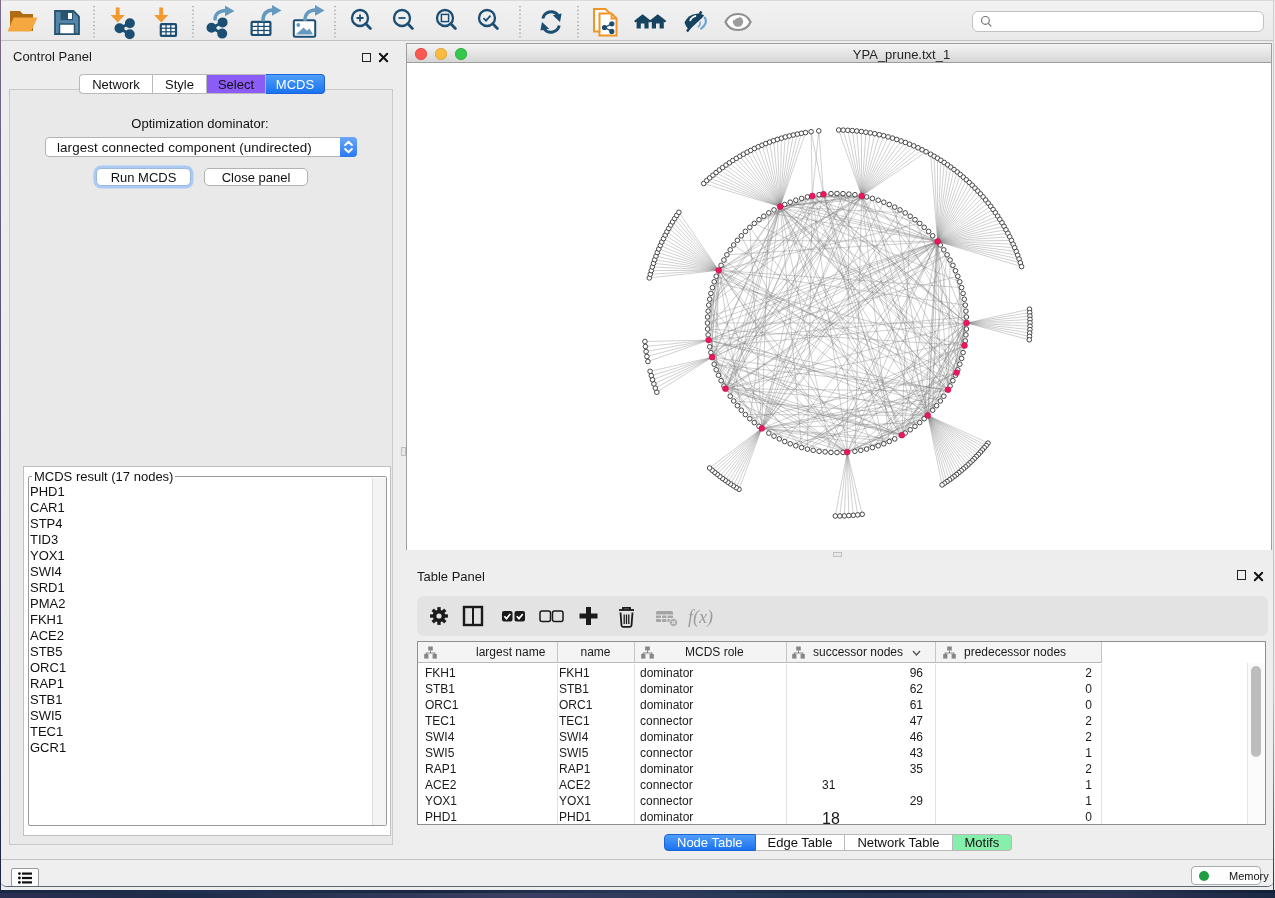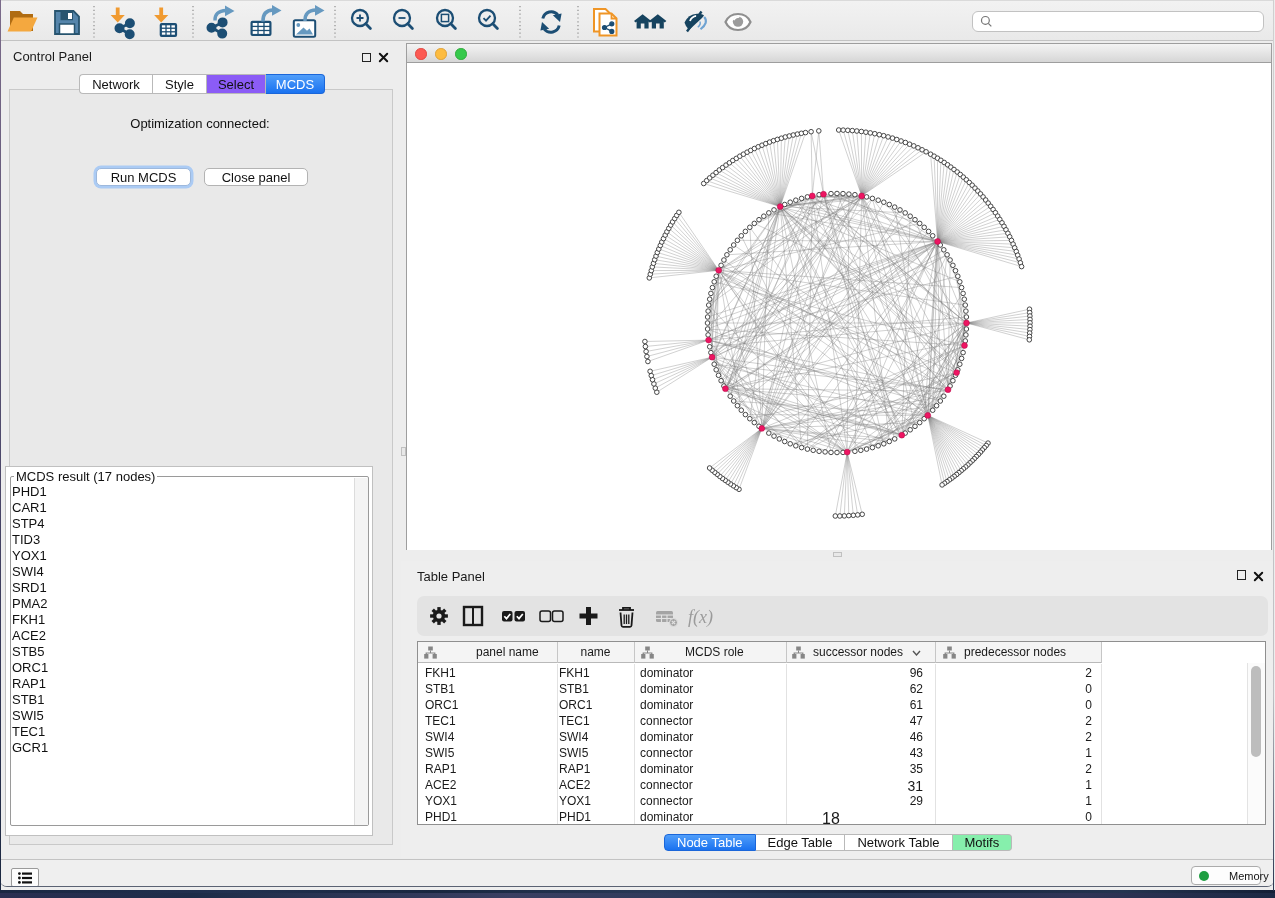--- a/index.html
+++ b/index.html
@@ -149,43 +149,53 @@
 
   <div class="abs" style="left:9px; top:47px; width:384px; height:756px; background:#e9e9e9; border:1px solid #c9c9c9;"></div>
 
   <div class="abs" style="left:79px; top:32px; height:20px; display:flex; font-size:13px;">
     <div style="width:73px; background:#fff; border:1px solid #b9b9b9; border-right:none; border-radius:4px 0 0 4px; text-align:center; line-height:19px; color:#111;">Network</div>
     <div style="width:54px; background:#fff; border:1px solid #b9b9b9; border-right:none; text-align:center; line-height:19px; color:#111;">Style</div>
     <div style="width:60px; background:#8b5cf6; border:1px solid #b9b9b9; text-align:center; line-height:19px; color:#111;">Select</div>
     <div style="width:59px; background:linear-gradient(#509efa,#1a72f0); border:1px solid #1a66d9; border-left:none; border-radius:0 4px 4px 0; text-align:center; line-height:19px; color:#fff;">MCDS</div>
   </div>
 
-  <div class="abs" style="left:0; top:74px; width:400px; text-align:center; font-size:13px; color:#111;">Optimization connected:</div>
-
+  <div class="abs" style="left:0; top:74px; width:400px; text-align:center; font-size:13px; color:#111;">Optimization dominator:</div>
+
+  <div class="abs" style="left:45px; top:95px; width:312px; height:20px; background:#fff; border:1px solid #b3b3b3; border-radius:4px;">
+    <div style="position:absolute; left:11px; top:2px; font-size:13.4px; letter-spacing:0.1px; color:#111;">largest connected component (undirected)</div>
+    <div style="position:absolute; right:-1px; top:-1px; width:17px; height:20px; background:linear-gradient(#6aa7f9,#2a79f2); border-radius:0 4px 4px 0;">
+      <svg width="11" height="16" viewBox="0 0 11 16" style="position:absolute;left:3px;top:2px">
+            <path d="M2.1 6 L5.5 2.7 L8.9 6" fill="none" stroke="#fff" stroke-width="1.9" stroke-linecap="round" stroke-linejoin="round"></path>
+            <path d="M2.1 10 L5.5 13.3 L8.9 10" fill="none" stroke="#fff" stroke-width="1.9" stroke-linecap="round" stroke-linejoin="round"></path>
+          </svg>
+    </div>
+  </div>
 
   <div class="abs" style="left:96px; top:126px; width:95px; height:18px; background:#fff; border:1px solid #9db8dc; border-radius:5px; box-shadow:0 0 0 2.5px #abcbf4; text-align:center; font-size:13px; line-height:17px; color:#111;">Run MCDS</div>
   <div class="abs" style="left:204px; top:126px; width:104px; height:18px; background:#fff; border:1px solid #b3b3b3; border-radius:5px; text-align:center; font-size:13px; line-height:17px; color:#111;">Close panel</div>
 
-  <div class="abs" style="left:5px; top:424px; width:368px; height:370px; background:#fff; border:1px solid #c0c0c0;">
+  <div class="abs" style="left:23px; top:424px; width:368px; height:370px; background:#fff; border:1px solid #c0c0c0;">
 
     <div style="position:absolute; left:4px; top:9px; width:359px; height:350px; border:1px solid #9a9a9a; border-radius:2px;"></div>
     <div style="position:absolute; left:8px; top:2px; background:#fff; padding:0 2px; font-size:13px; color:#111;">MCDS result (17 nodes)</div>
 
     <div style="position:absolute; left:348px; top:11px; width:14px; height:347px; background:#f4f4f4; border-left:1px solid #dcdcdc;"></div>
     <div id="mcdslist" style="position:absolute; left:6px; top:17px; font-size:13px; color:#111; line-height:16px;">PHD1<br>CAR1<br>STP4<br>TID3<br>YOX1<br>SWI4<br>SRD1<br>PMA2<br>FKH1<br>ACE2<br>STB5<br>ORC1<br>RAP1<br>STB1<br>SWI5<br>TEC1<br>GCR1</div>
   </div>
 </div>
 
 <div class="abs" style="left:401px; top:447px; width:5px; height:9px; border:1px solid #c0c0c0; background:#e8e8e8;"></div>
 
 <div class="abs" style="left:406px; top:43px; width:866px; height:507px; border:1px solid #9e9e9e; background:#fff;">
   <div style="position:absolute; left:0; top:0; width:864px; height:19px; background:linear-gradient(#f4f4f4,#d6d6d6); border-bottom:1px solid #9e9e9e;">
     <div style="position:absolute; left:8px; top:4px; width:11.5px; height:11.5px; border-radius:50%; background:#fc5952; border:0.5px solid #e2443e;"></div>
     <div style="position:absolute; left:28px; top:4px; width:11.5px; height:11.5px; border-radius:50%; background:#fdbc40; border:0.5px solid #e0a135;"></div>
     <div style="position:absolute; left:48px; top:4px; width:11.5px; height:11.5px; border-radius:50%; background:#35c94b; border:0.5px solid #2cab38;"></div>
+    <div style="position:absolute; left:0; top:3px; width:100%; text-align:center; font-size:13px; color:#262626;"><span style="margin-left:125px">YPA_prune.txt_1</span></div>
   </div>
   <div id="netcanvas" style="position:absolute; left:0; top:20px; width:864px; height:486px; background:#fff;">
     <svg width="863" height="486" viewBox="0 0 863 486">
 <g stroke="#7d7d7d" stroke-width="0.65" stroke-opacity="0.55">
 <line x1="373.2" y1="142.6" x2="296.7" y2="119.5"></line>
 <line x1="373.2" y1="142.6" x2="299.7" y2="116.6"></line>
 <line x1="373.2" y1="142.6" x2="302.7" y2="113.9"></line>
 <line x1="373.2" y1="142.6" x2="305.9" y2="111.2"></line>
 <line x1="373.2" y1="142.6" x2="309.1" y2="108.6"></line>
 <line x1="373.2" y1="142.6" x2="312.3" y2="106.0"></line>
@@ -991,21 +1001,21 @@
           <div style="position:absolute;left:517px;top:0;width:1px;height:21px;background:#c6c6c6"></div>
           <div style="position:absolute;left:683px;top:0;width:1px;height:21px;background:#c6c6c6"></div>
           <svg width="13" height="13" viewBox="0 0 13 13" style="position:absolute;left:6px;top:4px">
             <g fill="#868686">
               <rect x="4.2" y="0.5" width="4.6" height="4"></rect>
               <rect x="0.2" y="8" width="4.2" height="4.6"></rect>
               <rect x="8.6" y="8" width="4.2" height="4.6"></rect>
               <path d="M6,4.5 h1 v2 h4.4 v2 h-1.2 v-1 h-7.4 v1 h-1.2 v-2 h4.4 z"></path>
             </g>
           </svg>
-          <div style="position:absolute;left:58px;top:3px;font-size:12px;color:#1a1a1a">panel name</div>
+          <div style="position:absolute;left:58px;top:3px;font-size:12px;color:#1a1a1a">largest name</div>
           <div style="position:absolute;left:139px;top:3px;width:77px;text-align:center;font-size:12px;color:#1a1a1a">name</div>
           <svg width="13" height="13" viewBox="0 0 13 13" style="position:absolute;left:223px;top:4px">
             <g fill="#868686">
               <rect x="4.2" y="0.5" width="4.6" height="4"></rect>
               <rect x="0.2" y="8" width="4.2" height="4.6"></rect>
               <rect x="8.6" y="8" width="4.2" height="4.6"></rect>
               <path d="M6,4.5 h1 v2 h4.4 v2 h-1.2 v-1 h-7.4 v1 h-1.2 v-2 h4.4 z"></path>
             </g>
           </svg>
           <div style="position:absolute;left:267px;top:3px;font-size:12px;color:#1a1a1a">MCDS role</div>
@@ -1068,21 +1078,21 @@
           <div style="position:absolute;left:404px;top:82px;width:101px;text-align:right;font-size:12px;color:#1a1a1a">43</div>
           <div style="position:absolute;left:574px;top:82px;width:100px;text-align:right;font-size:12px;color:#1a1a1a">1</div>
           <div style="position:absolute;left:7px;top:98px;font-size:12px;color:#1a1a1a">RAP1</div>
           <div style="position:absolute;left:141px;top:98px;font-size:12px;color:#1a1a1a">RAP1</div>
           <div style="position:absolute;left:222px;top:98px;font-size:12px;color:#1a1a1a">dominator</div>
           <div style="position:absolute;left:404px;top:98px;width:101px;text-align:right;font-size:12px;color:#1a1a1a">35</div>
           <div style="position:absolute;left:574px;top:98px;width:100px;text-align:right;font-size:12px;color:#1a1a1a">2</div>
           <div style="position:absolute;left:7px;top:114px;font-size:12px;color:#1a1a1a">ACE2</div>
           <div style="position:absolute;left:141px;top:114px;font-size:12px;color:#1a1a1a">ACE2</div>
           <div style="position:absolute;left:222px;top:114px;font-size:12px;color:#1a1a1a">connector</div>
-          <div style="position:absolute;left:404px;top:114px;width:101px;text-align:right;font-size:14px;color:#1a1a1a">31</div>
+          <div style="position:absolute;left:404px;top:114px;width:101px;font-size:12px;color:#1a1a1a">31</div>
           <div style="position:absolute;left:574px;top:114px;width:100px;text-align:right;font-size:12px;color:#1a1a1a">1</div>
           <div style="position:absolute;left:7px;top:130px;font-size:12px;color:#1a1a1a">YOX1</div>
           <div style="position:absolute;left:141px;top:130px;font-size:12px;color:#1a1a1a">YOX1</div>
           <div style="position:absolute;left:222px;top:130px;font-size:12px;color:#1a1a1a">connector</div>
           <div style="position:absolute;left:404px;top:130px;width:101px;text-align:right;font-size:12px;color:#1a1a1a">29</div>
           <div style="position:absolute;left:574px;top:130px;width:100px;text-align:right;font-size:12px;color:#1a1a1a">1</div>
           <div style="position:absolute;left:7px;top:146px;font-size:12px;color:#1a1a1a">PHD1</div>
           <div style="position:absolute;left:141px;top:146px;font-size:12px;color:#1a1a1a">PHD1</div>
           <div style="position:absolute;left:222px;top:146px;font-size:12px;color:#1a1a1a">dominator</div>
           <div style="position:absolute;left:404px;top:146px;width:101px;text-align:left;font-size:16px;color:#1a1a1a">18</div>

